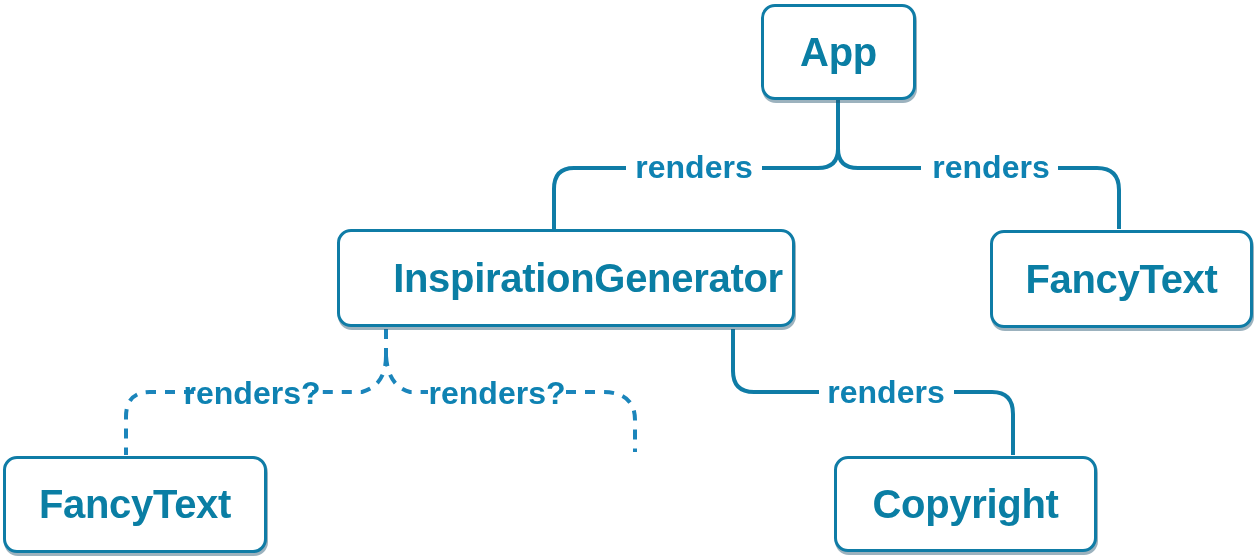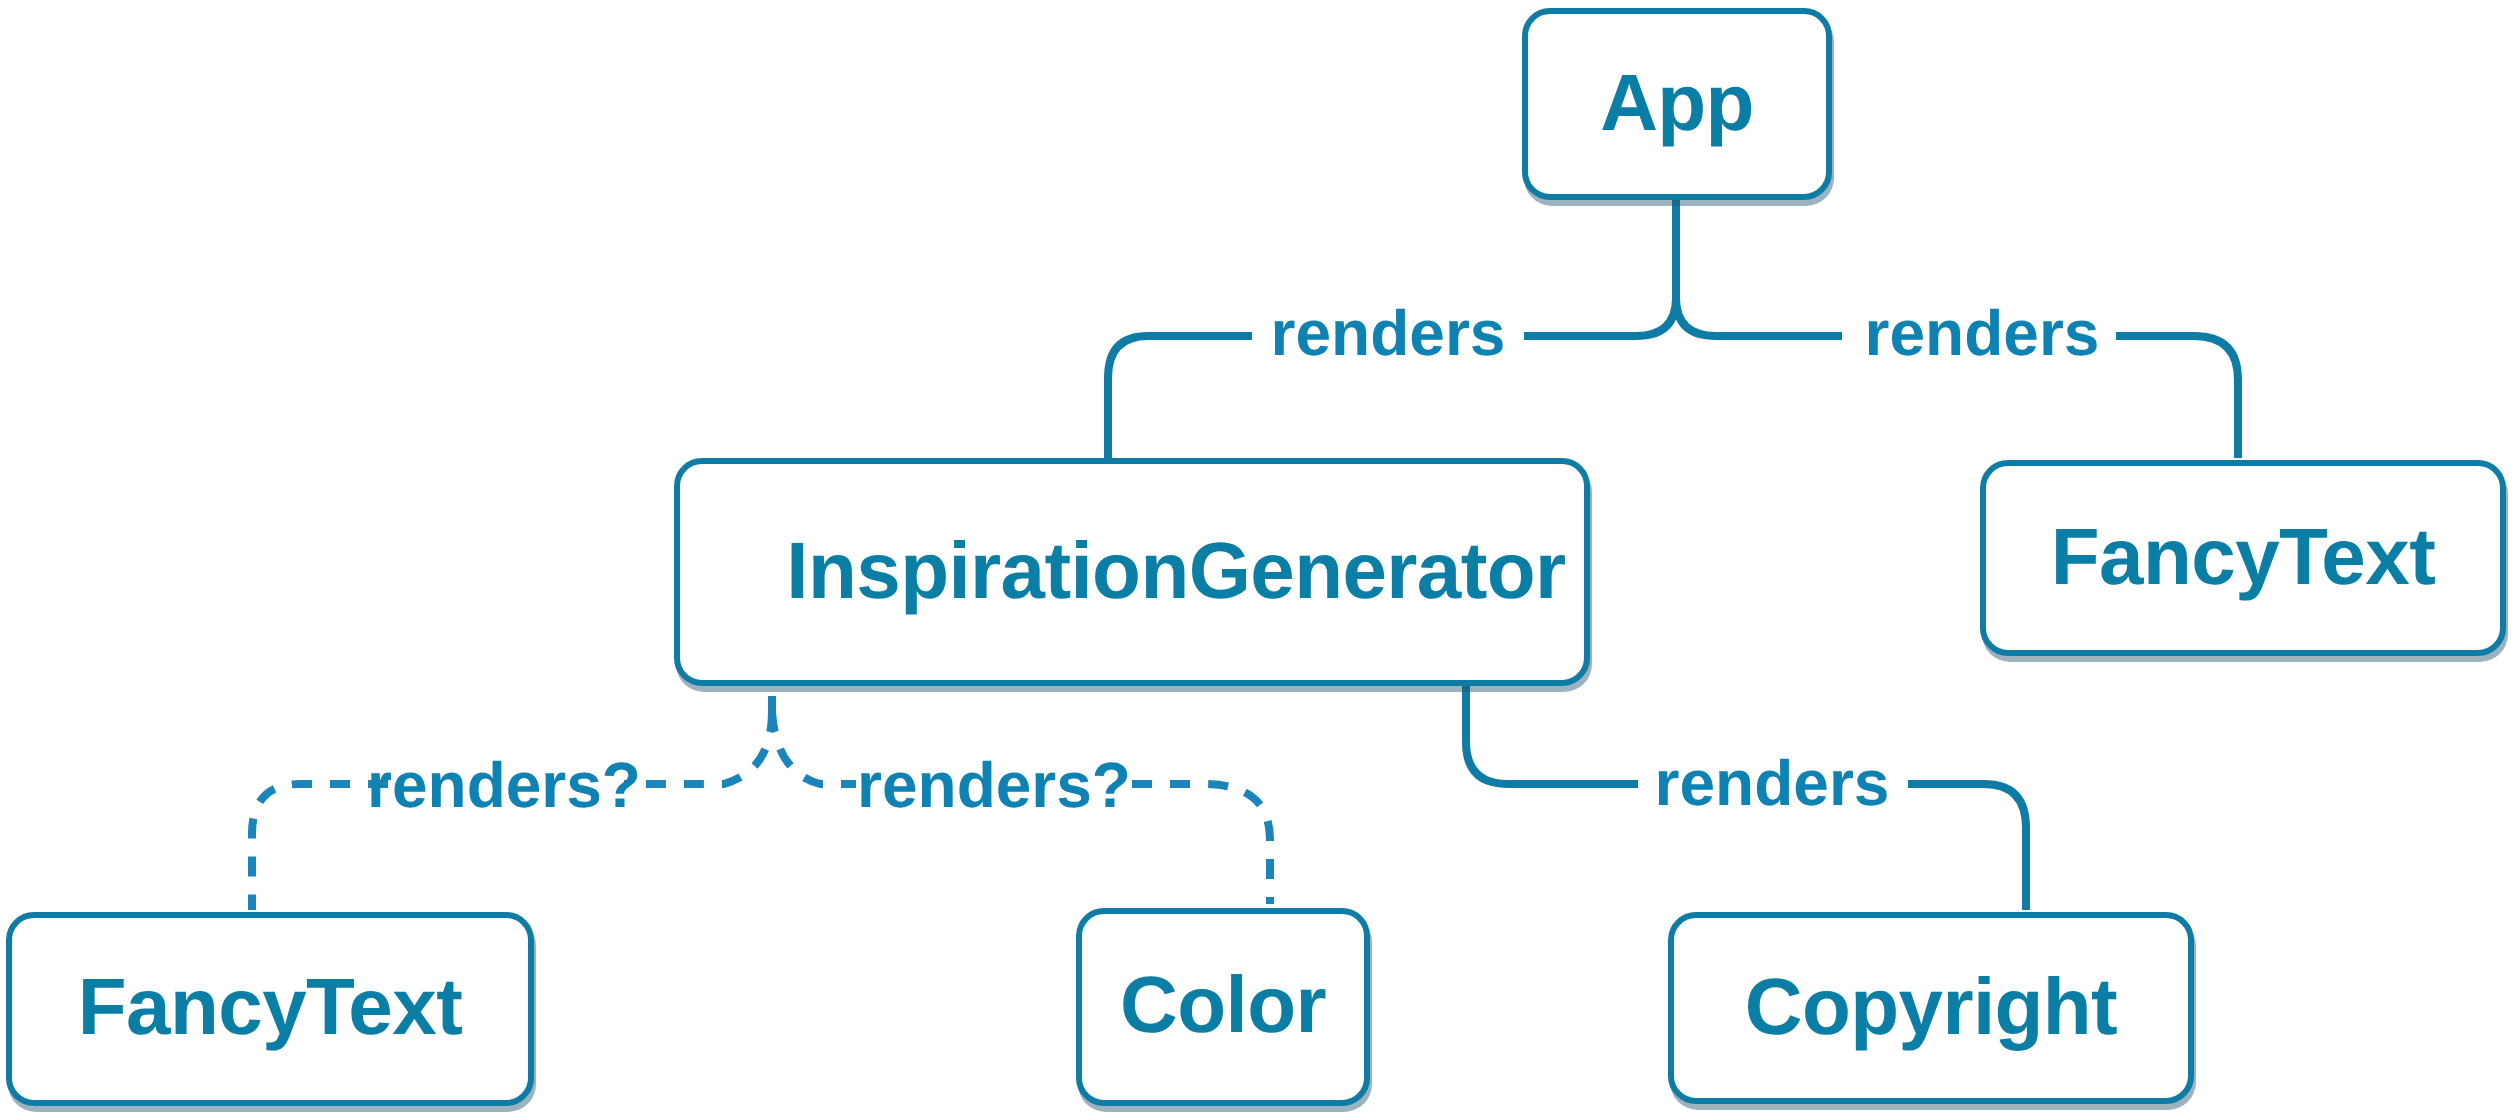--- a/index.html
+++ b/index.html
@@ -32,21 +32,21 @@
     box-shadow:1px 3px 0 var(--shadow);
     display:flex;align-items:center;justify-content:center;
     color:var(--node-text);
     font-size:40px;
     letter-spacing:-0.3px;
     box-sizing:border-box;
     white-space:nowrap;
     font-weight:bold;
   }
   #n-app{left:761px;top:4px;width:155px;height:96px;}
-  #n-ig{left:337px;top:229px;width:458px;height:114px;padding-left:44px;}
+  #n-ig{left:337px;top:229px;width:458px;height:98px;padding-left:44px;}
   #n-ft-top{left:990px;top:230px;width:263px;height:98px;}
   #n-ft-bottom{left:3px;top:456px;width:264px;height:97px;}
   #n-color{left:538px;top:454px;width:147px;height:99px;}
   #n-copyright{left:834px;top:456px;width:263px;height:96px;}
   .edge-label{
     position:absolute;
     transform:translate(-50%,-50%);
     font-size:32px;
     font-weight:bold;
     color:var(--label-text);
@@ -89,20 +89,17 @@
   </div>
   <div class="node" id="n-ig">
     <span>InspirationGenerator</span>
   </div>
   <div class="node" id="n-ft-top">
     <span>FancyText</span>
   </div>
   <div class="node" id="n-ft-bottom">
     <span>FancyText</span>
   </div>
-  <div class="node" id="n-color">
-    <span>Color</span>
-  </div>
   <div class="node" id="n-copyright">
     <span>Copyright</span>
   </div>
 
 </div>
 
 </body></html>

